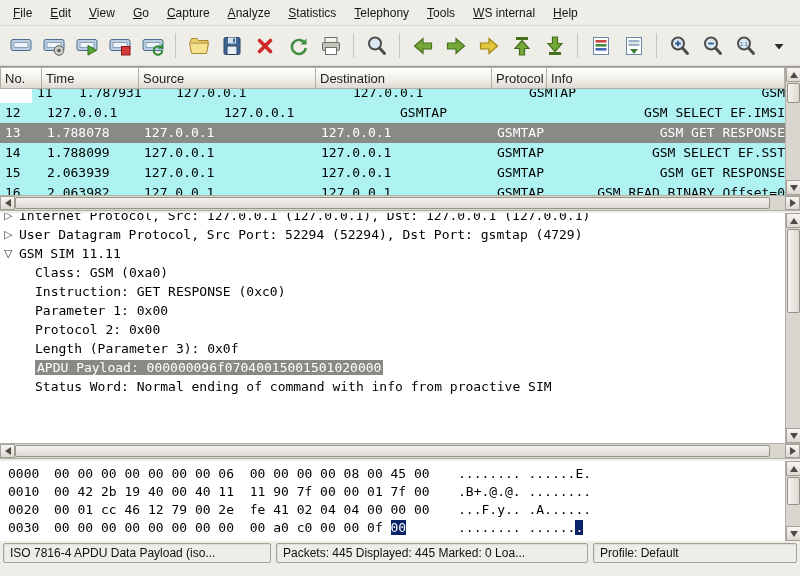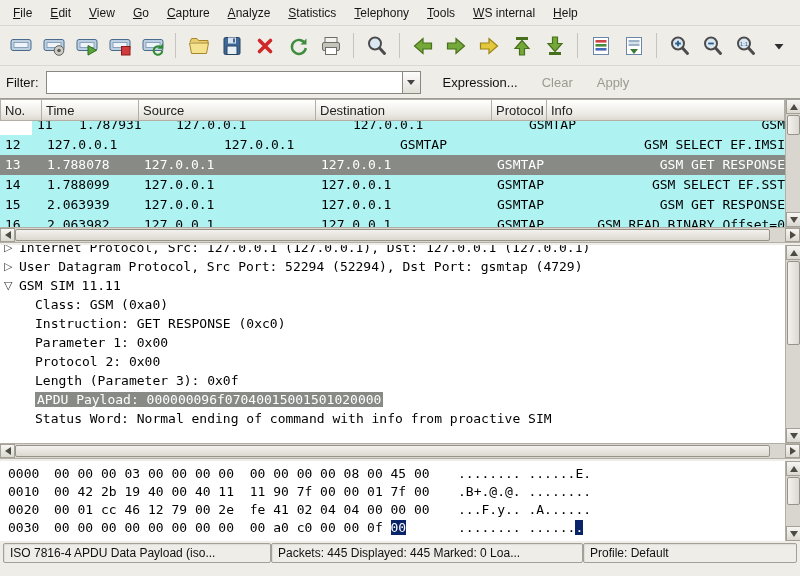--- a/index.html
+++ b/index.html
@@ -52,39 +52,39 @@
   .h-thumb{position:absolute;top:1px;height:12px;left:15px;right:30px;background:linear-gradient(#f4f2ee,#dcd9d2);border:1px solid #96938b;border-radius:2px;}
   .tri{width:0;height:0;}
   .tri-up{border-left:4px solid transparent;border-right:4px solid transparent;border-bottom:6px solid #4e4b45;}
   .tri-down{border-left:4px solid transparent;border-right:4px solid transparent;border-top:6px solid #4e4b45;}
   .tri-left{border-top:4px solid transparent;border-bottom:4px solid transparent;border-right:6px solid #4e4b45;}
   .tri-right{border-top:4px solid transparent;border-bottom:4px solid transparent;border-left:6px solid #4e4b45;}
 
   .splitter{height:2px;background:var(--chrome,#efede8);flex:0 0 2px;}
 
   
-  .details-pane{height:198px;position:relative;background:#fff;overflow:hidden;}
+  .details-pane{height:230px;position:relative;background:#fff;overflow:hidden;}
   .details-lines{position:absolute;top:0;left:0;right:15px;bottom:0;overflow:hidden;padding-top:2px;}
   .dline{height:19px;line-height:19px;font-family:"DejaVu Sans Mono",monospace;font-size:13px;white-space:nowrap;padding-left:4px;color:#000;}
   .dline.partial{margin-top:-9px;}
   .darrow{display:inline-block;width:15px;font-family:"DejaVu Sans",sans-serif;font-size:11px;color:#333;vertical-align:top;}
   .dtext.ind1{margin-left:16px;}
   .dtext.sel{background:var(--sel-bg,#888a85);color:#fff;padding:0 2px;}
 
   
   .hex-pane{height:80px;position:relative;background:#fff;}
   .hex-lines{position:absolute;top:0;left:0;right:15px;bottom:0;overflow:hidden;padding:4px 0 0 8px;}
   .hline{height:18px;line-height:18px;font-family:"DejaVu Sans Mono",monospace;font-size:13px;white-space:pre;color:#000;}
   .hoff{display:inline-block;width:46px;}
   .hbytes{display:inline-block;width:390px;white-space:pre;}
   .hascii{margin-left:14px;white-space:pre;}
   .hsel{background:var(--hexsel-bg,#0a246a);color:#fff;}
 
   
-  .statusbar{height:24px;display:flex;padding:2px 3px;align-items:stretch;}
+  .statusbar{height:24px;display:flex;gap:5px;padding:2px 3px;align-items:stretch;}
   .sb-box{border:1px solid #a3a098;border-radius:2px;background:var(--chrome,#efede8);box-shadow:inset 1px 1px 1px rgba(0,0,0,0.07);font-size:12px;line-height:18px;padding:0 6px;white-space:nowrap;overflow:hidden;color:#111;}
   .sb-1{width:268px;}.sb-2{width:312px;}.sb-3{flex:1;}
 </style>
 </head>
 <body>
 
 <div class="window">
 
   <div class="menubar">
       <span class="menu-item"><u>F</u>ile</span>
@@ -288,32 +288,20 @@
       </button>
       <button class="tb-btn">
         <span class="tb-ic">
           <svg viewBox="0 0 24 24" width="24" height="24">
             <path d="M7.5 10h9l-4.5 5.5z" fill="#2e2e2e"></path>
           </svg>
         </span>
       </button>
     </div>
 
-  <div class="filterbar">
-    <span class="filter-label">Filter:</span>
-    <span class="filter-input-wrap">
-      <input class="filter-input" value="" style="">
-      <button class="filter-drop">
-          <span class="caret"></span>
-        </button>
-    </span>
-    <button class="filter-btn first">Expression...</button>
-    <button class="filter-btn disabled">Clear</button>
-    <button class="filter-btn disabled">Apply</button>
-  </div>
 
   <div class="list-pane">
     <div class="list-headers">
         <div class="hdr w-no">No.</div>
         <div class="hdr w-time">Time</div>
         <div class="hdr w-src">Source</div>
         <div class="hdr w-dst">Destination</div>
         <div class="hdr w-proto">Protocol</div>
         <div class="hdr w-info">Info</div>
       </div>
@@ -420,21 +408,21 @@
     <div class="h-thumb"></div>
     <div class="hb hb-right">
         <span class="tri tri-right"></span>
       </div>
   </div>
 
   <div class="splitter"></div>
 
   <div class="hex-pane">
     <div class="hex-lines">
-        <div class="hline"><span class="hoff">0000</span><span class="hbytes">00 00 00 03 00 00 00 00  00 00 00 00 08 00 45 00</span><span class="hascii">........ ......E.</span></div>
+        <div class="hline"><span class="hoff">0000</span><span class="hbytes">00 00 00 00 00 00 00 06  00 00 00 00 08 00 45 00</span><span class="hascii">........ ......E.</span></div>
         <div class="hline"><span class="hoff">0010</span><span class="hbytes">00 42 2b 19 40 00 40 11  11 90 7f 00 00 01 7f 00</span><span class="hascii">.B+.@.@. ........</span></div>
         <div class="hline"><span class="hoff">0020</span><span class="hbytes">00 01 cc 46 12 79 00 2e  fe 41 02 04 04 00 00 00</span><span class="hascii">...F.y.. .A......</span></div>
         <div class="hline"><span class="hoff">0030</span><span class="hbytes">00 00 00 00 00 00 00 00  00 a0 c0 00 00 0f <span class="hsel">00</span></span><span class="hascii">........ ......<span class="hsel">.</span></span></div>
       </div>
     <div class="vscroll">
       <div class="sb-btn sb-up">
           <span class="tri tri-up"></span>
         </div>
       <div class="sb-thumb" style="top:16px;height:28px;"></div>
       <div class="sb-btn sb-down">

